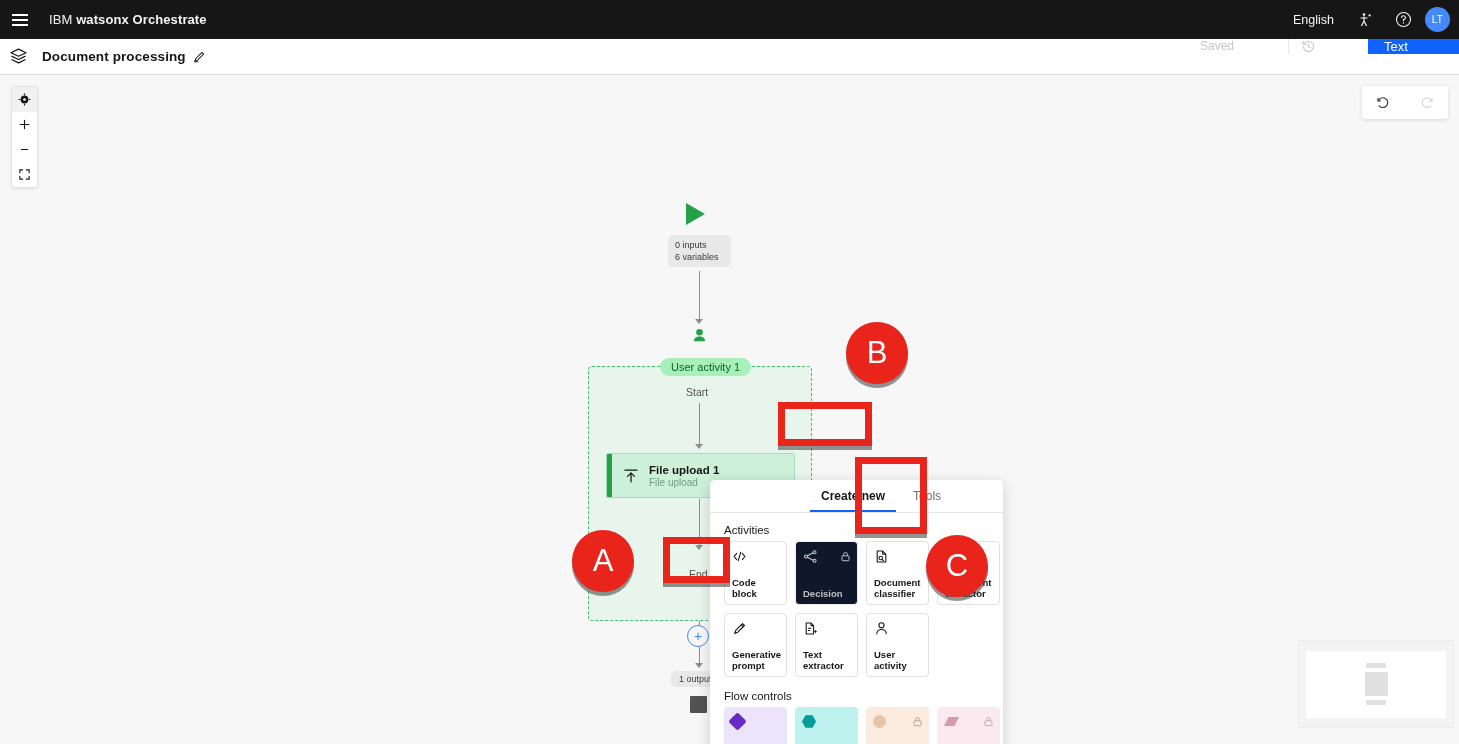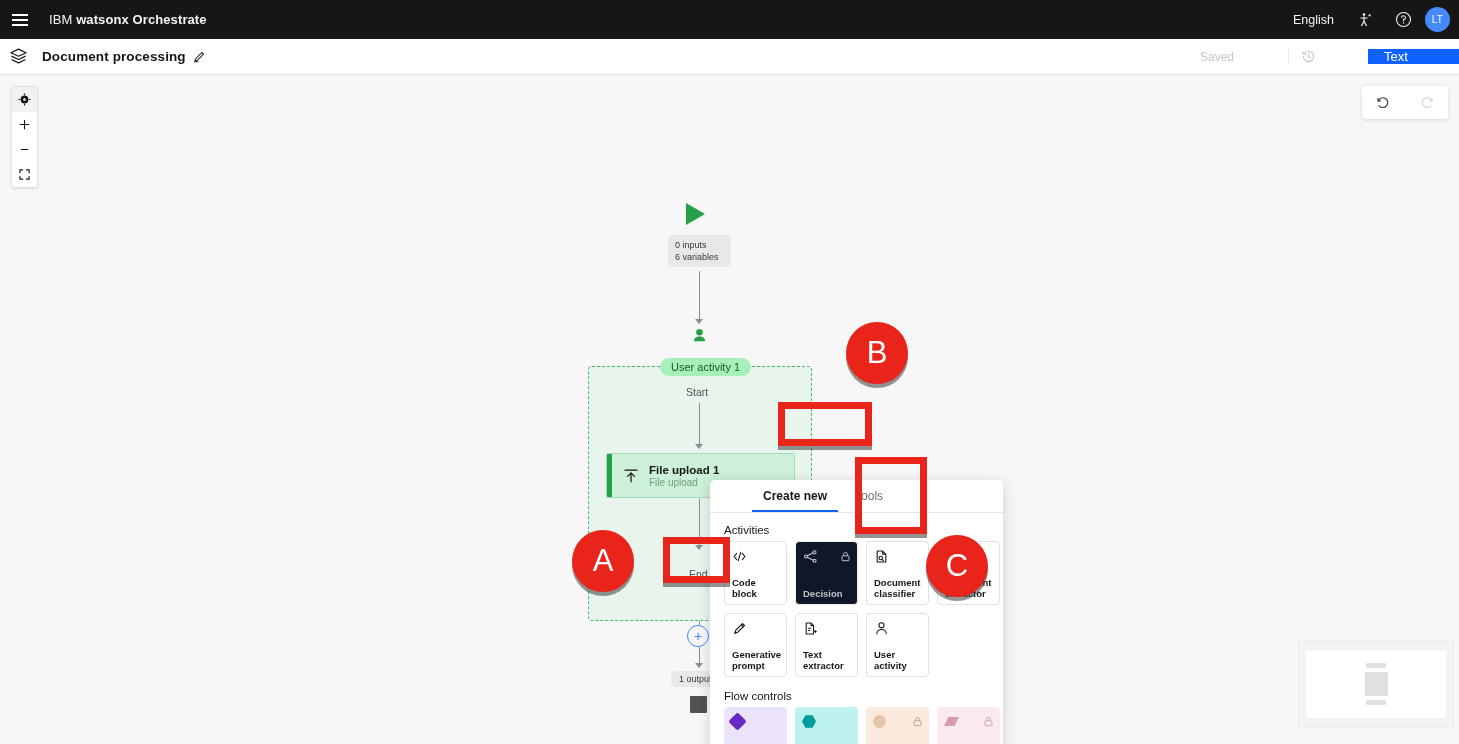--- a/index.html
+++ b/index.html
@@ -51,21 +51,21 @@
   }
   .stack-icon {
     width: 36px; height: 36px; display: flex; align-items: center;
     justify-content: center; cursor: pointer;
   }
   .doc-title {
     font-size: 13.5px; font-weight: 700; color: #161616; margin-left: 6px;
     letter-spacing: .1px;
   }
   .edit-pencil { margin-left: 7px; display: inline-flex; cursor: pointer; }
-  .subbar-right { margin-left: auto; display: flex; align-items: center; height: 36px; gap: 40px; }
+  .subbar-right { margin-left: auto; display: flex; align-items: flex-start; height: 36px; gap: 40px; }
   .saved-label {
     display: flex; align-items: center; padding: 0 14px; font-size: 12px;
     color: #c6c6c6;
   }
   .history-btn {
     width: 40px; display: flex; align-items: center; justify-content: center;
     border-left: 1px solid #e8e8e8; color: #c6c6c6; cursor: pointer;
   }
   .done-btn {
     background: #0f62fe; color: #ffffff; font-size: 13px;
@@ -186,21 +186,21 @@
   }
 
   
   .popup {
     position: absolute; left: 710px; top: 405px; width: 293px; height: 295px;
     background: #ffffff; border-radius: 5px;
     box-shadow: 0 3px 14px rgba(0,0,0,.17); overflow: hidden;
   }
   .popup-tabs {
     display: flex; height: 33px; border-bottom: 1px solid #e6e6e6;
-    padding-left: 39px; align-items: stretch;
+    padding-left: 97px; align-items: stretch;
   }
   .ptab {
     font-size: 12px; display: flex; align-items: center; padding: 0 14px;
     color: #6f6f6f; cursor: pointer; position: relative;
   }
   .ptab.active { color: #161616; font-weight: 700; }
   .ptab.active::after {
     content: ""; position: absolute; left: 3px; right: 3px; bottom: 0;
     height: 2px; background: #0f62fe;
   }

